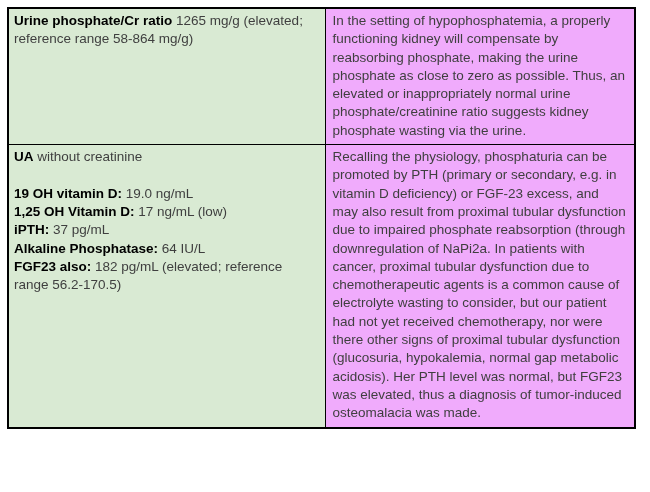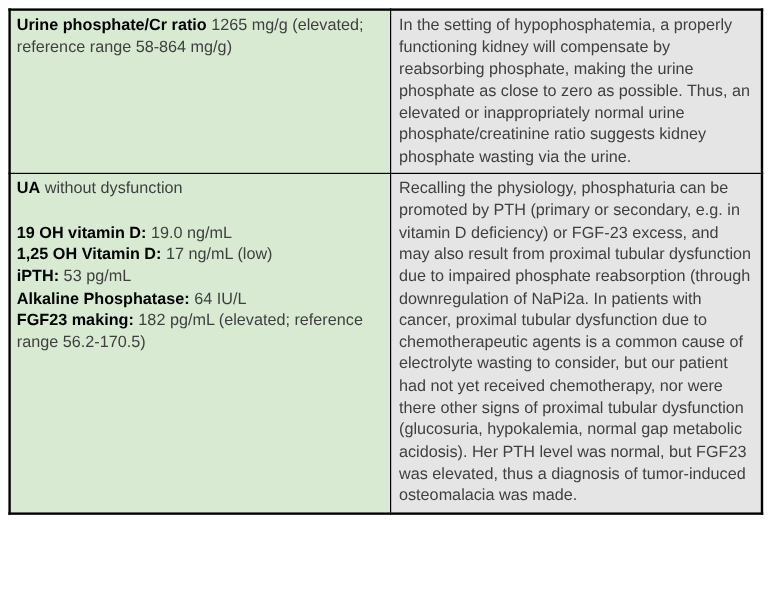--- a/index.html
+++ b/index.html
@@ -27,21 +27,21 @@
     font-size: 13.5px;
     line-height: 18.3px;
     color: #3f3f3f;
     padding: 3px 7px 4px 5px;
     overflow: hidden;
   }
   td.cell-finding {
     background: #d9ead3;
   }
   td.cell-explanation {
-    background: #e5e5e5;
+    background: #f0abfc;
     padding-left: 7px;
   }
   tr.row-top td {
     height: 127px;
   }
   .b {
     font-weight: bold;
     color: #000000;
   }
   .spacer-line {
@@ -64,41 +64,41 @@
         <span>1265 mg/g (elevated; reference range 58-864 mg/g)</span>
       </td>
       <td class="cell-explanation">
         <span>In the setting of hypophosphatemia, a properly functioning kidney will compensate by reabsorbing phosphate, making the urine phosphate as close to zero as possible. Thus, an elevated or inappropriately normal urine phosphate/creatinine ratio suggests kidney phosphate wasting via the urine.</span>
       </td>
     </tr>
     <tr>
       <td class="cell-finding">
         <div class="f-line">
           <span class="b">UA</span>
-          <span>without dysfunction</span>
+          <span>without creatinine</span>
         </div>
         <div class="spacer-line"></div>
         <div class="f-line">
           <span class="b">19 OH vitamin D:</span>
           <span>19.0 ng/mL</span>
         </div>
         <div class="f-line">
           <span class="b">1,25 OH Vitamin D:</span>
           <span>17 ng/mL (low)</span>
         </div>
         <div class="f-line">
           <span class="b">iPTH:</span>
-          <span>53 pg/mL</span>
+          <span>37 pg/mL</span>
         </div>
         <div class="f-line">
           <span class="b">Alkaline Phosphatase:</span>
           <span>64 IU/L</span>
         </div>
         <div class="f-line">
-          <span class="b">FGF23 making:</span>
+          <span class="b">FGF23 also:</span>
           <span>182 pg/mL (elevated; reference range 56.2-170.5)</span>
         </div>
       </td>
       <td class="cell-explanation">
         <span>Recalling the physiology, phosphaturia can be promoted by PTH (primary or secondary, e.g. in vitamin D deficiency) or FGF-23 excess, and may also result from proximal tubular dysfunction due to impaired phosphate reabsorption (through downregulation of NaPi2a. In patients with cancer, proximal tubular dysfunction due to chemotherapeutic agents is a common cause of electrolyte wasting to consider, but our patient had not yet received chemotherapy, nor were there other signs of proximal tubular dysfunction (glucosuria, hypokalemia, normal gap metabolic acidosis). Her PTH level was normal, but FGF23 was elevated, thus a diagnosis of tumor-induced osteomalacia was made.</span>
       </td>
     </tr>
   </tbody>
 </table>
 

